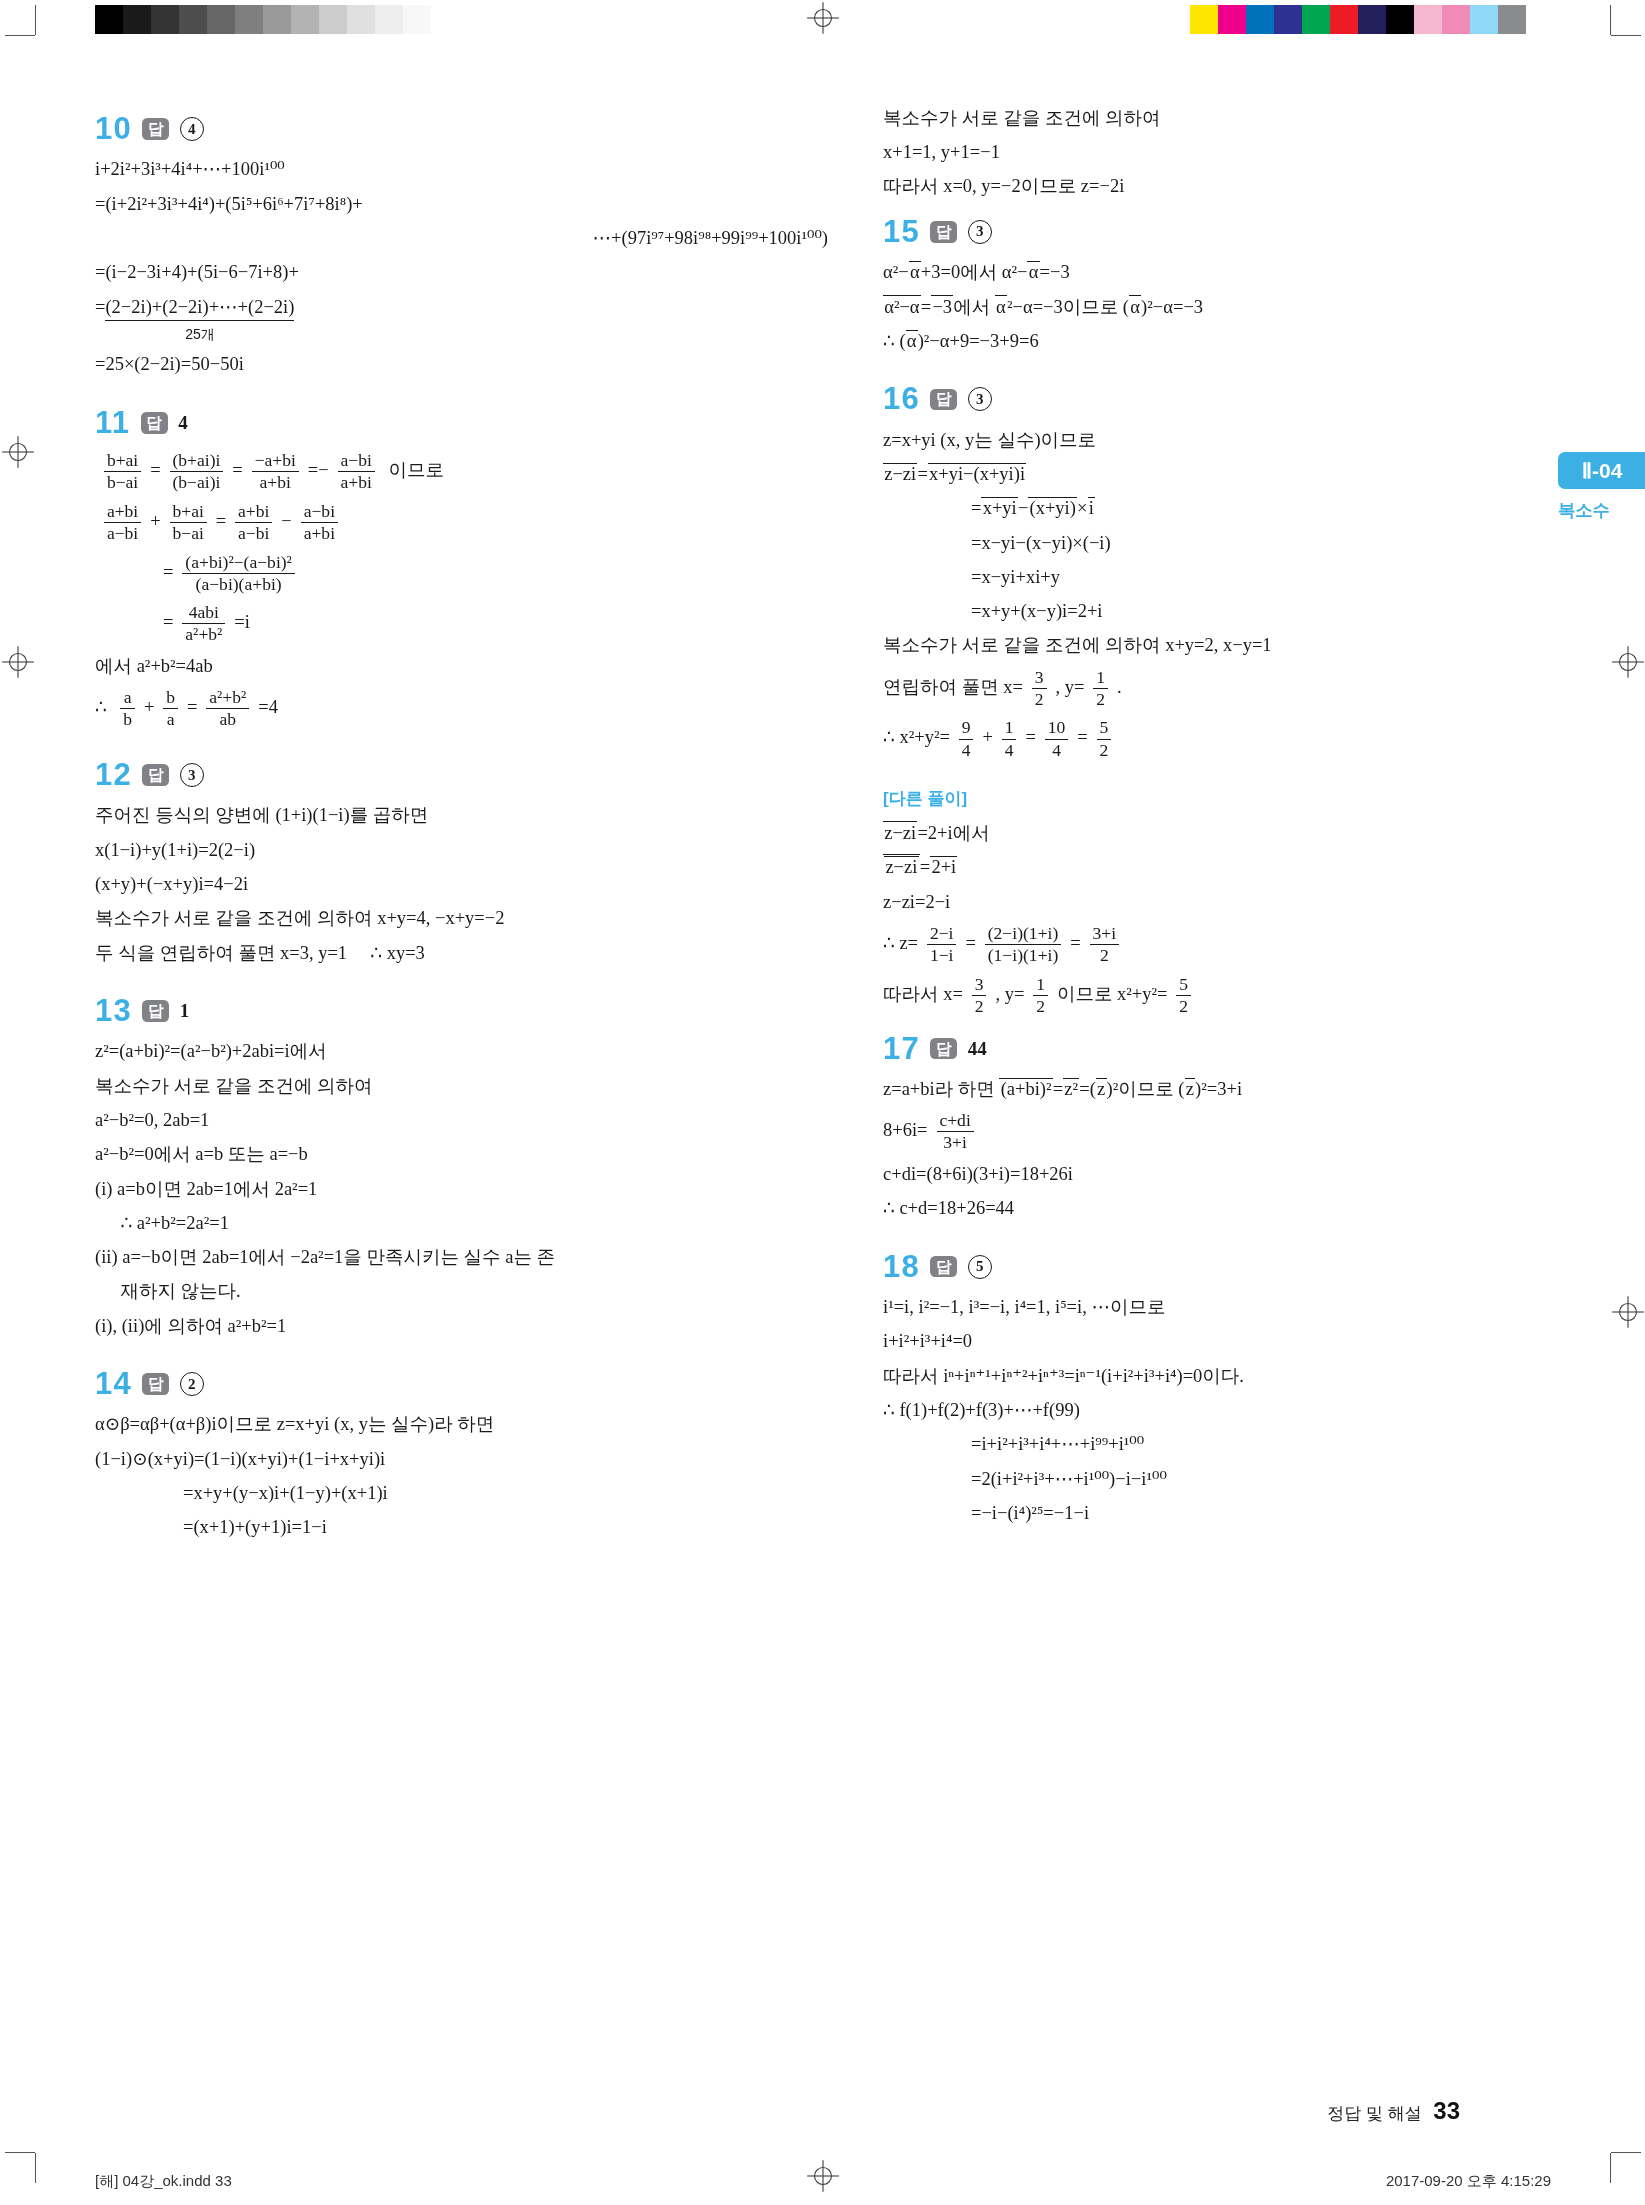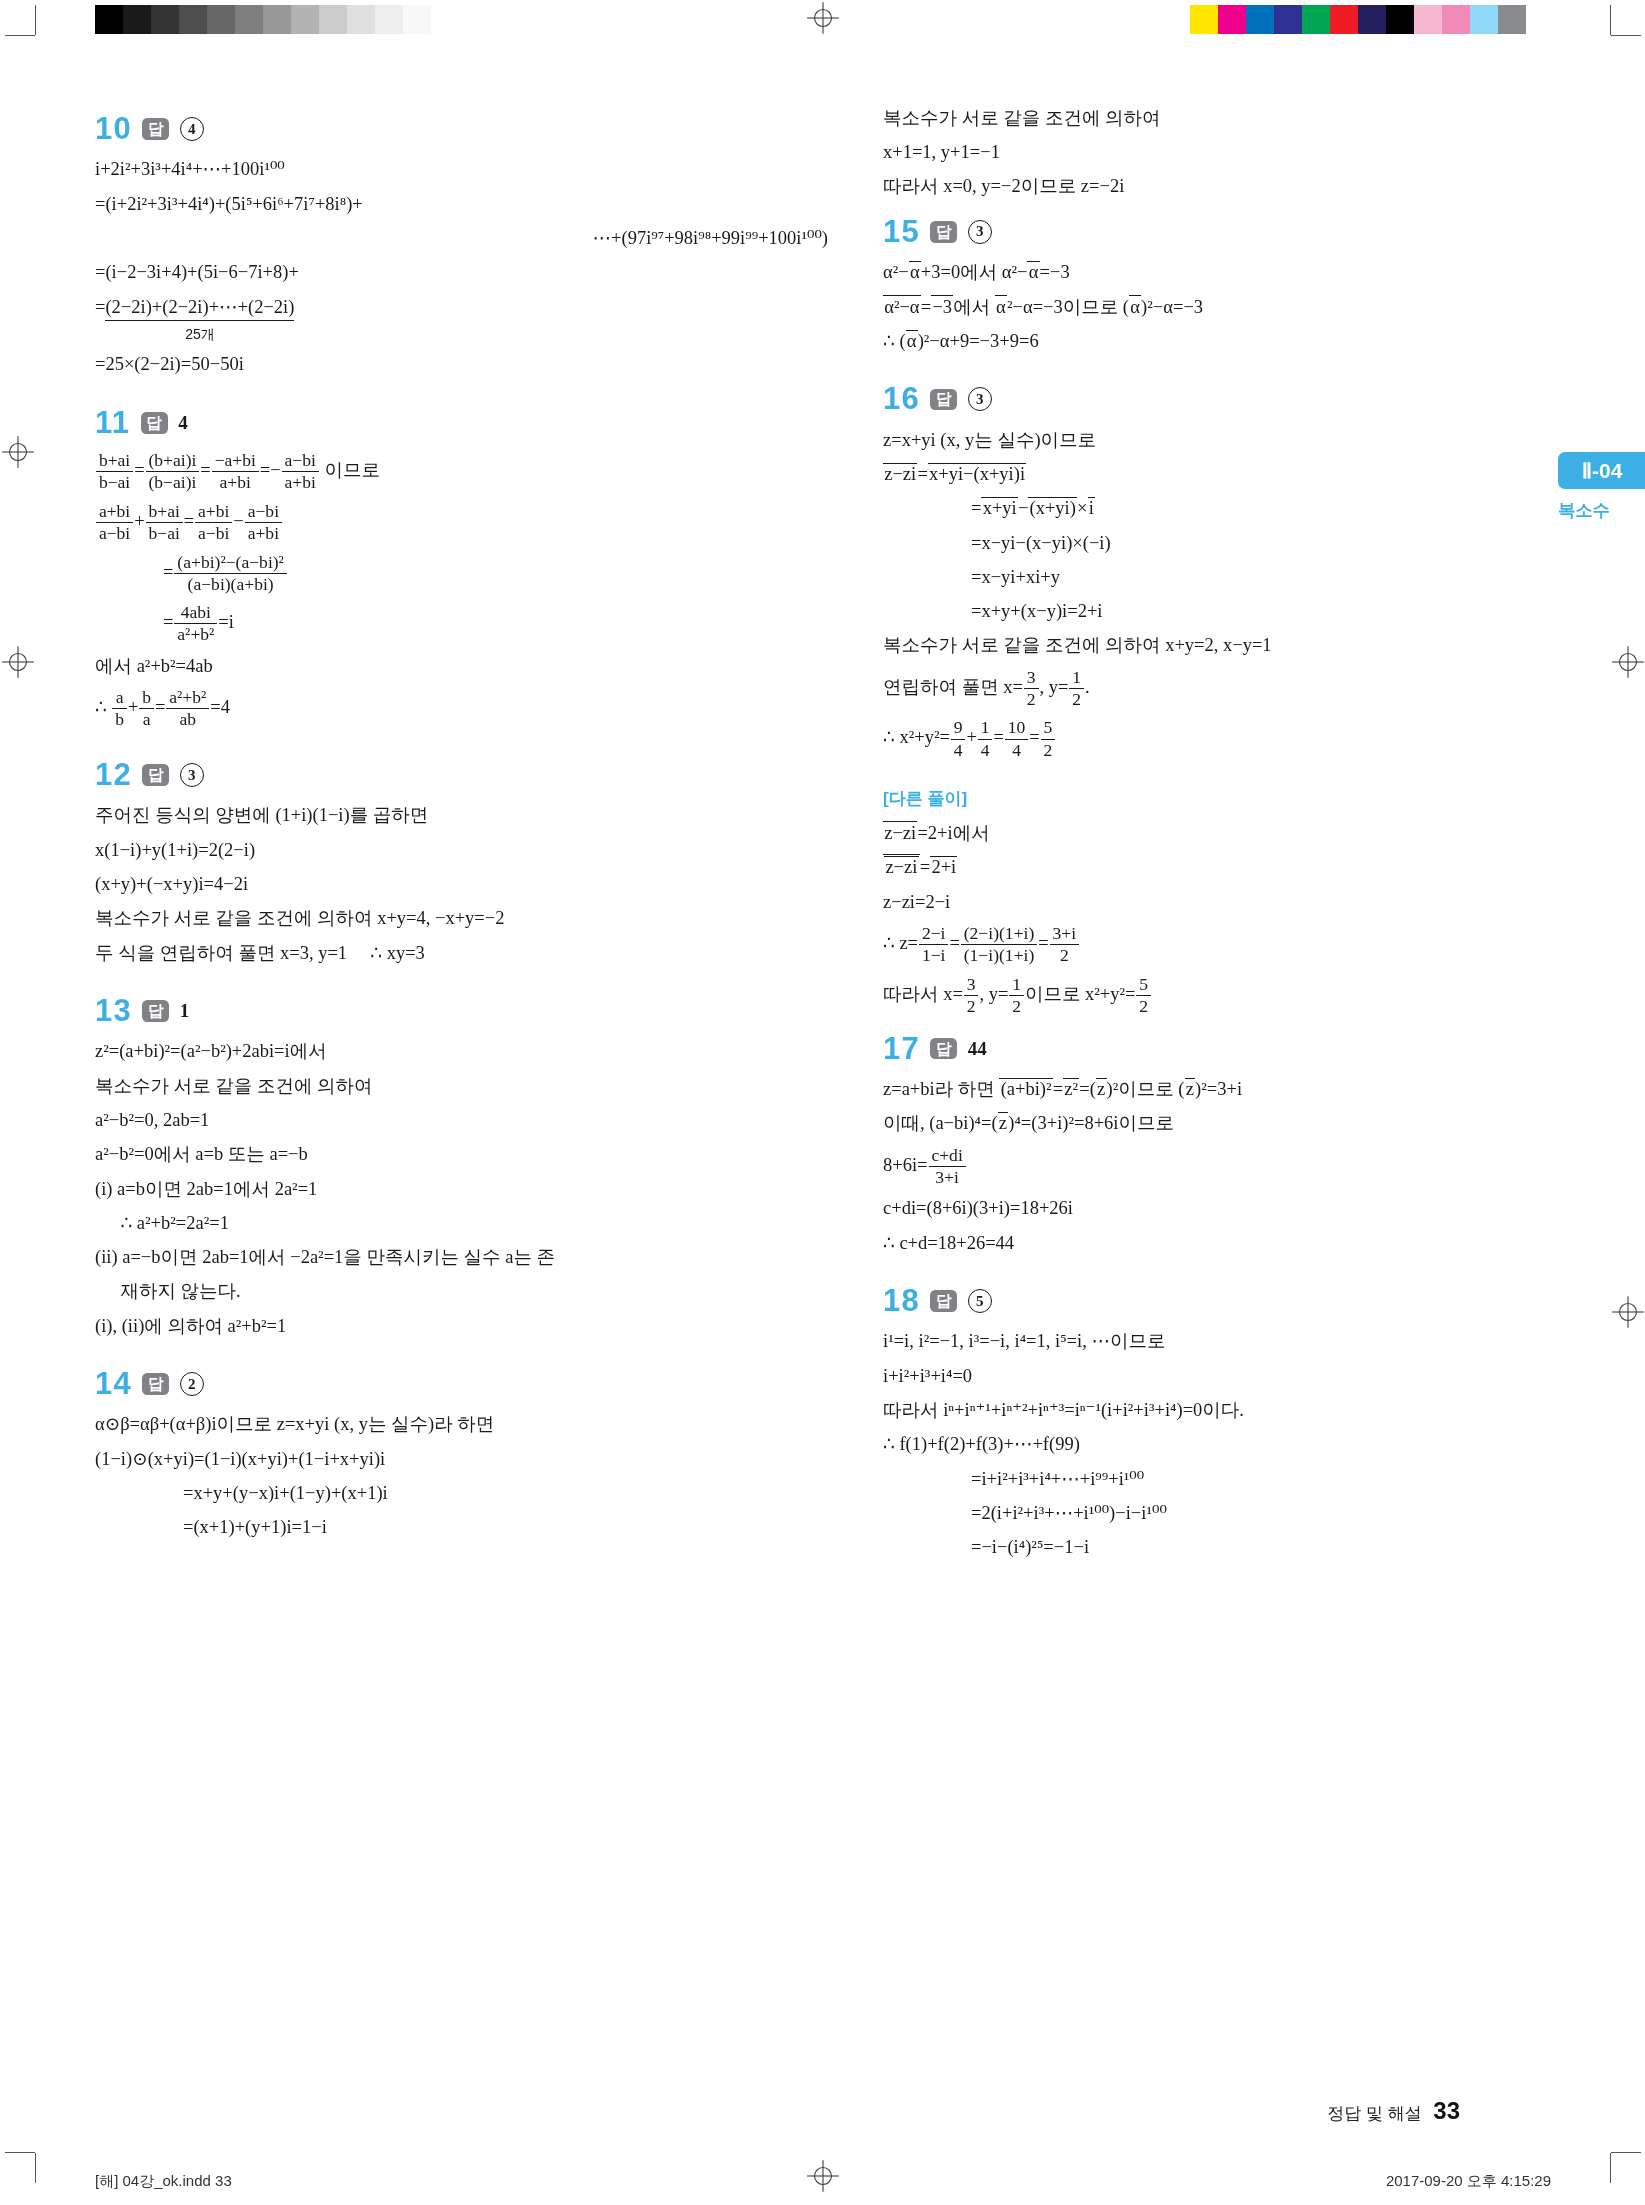--- a/index.html
+++ b/index.html
@@ -34,21 +34,21 @@
             display:inline-flex;align-items:center;justify-content:center;font-size:15px}
 
   .ln{font-size:18.5px;line-height:1.45;margin:7.5px 0}
   .ln.r{text-align:right}
   .ln.i1{padding-left:25.4px}
   .ln.i2{padding-left:68px}
   .ln.i3{padding-left:88px}
 
   
   .f{display:inline-flex;flex-direction:column;text-align:center;vertical-align:middle;
-     margin:0 1px;line-height:1.2;font-size:0.95em}
+     margin:0 9px;line-height:1.2;font-size:0.95em}
   .f>i{display:block;padding:0 2.9px}
   .f>i:first-child{border-bottom:1.2px solid #1a1a1a}
 
   
   .o{display:inline-block;border-top:1.2px solid #1a1a1a;padding:1.2px 1.2px 0;line-height:1.08}
 
   
   .ub{display:inline-flex;flex-direction:column;align-items:center;vertical-align:top}
   .ub .t{border-bottom:1.2px solid #1a1a1a;padding-bottom:0}
   .ub .l{font-size:14px;padding-top:2.3px;font-family:"Liberation Sans",sans-serif}
@@ -341,21 +341,20 @@
               <i>2</i>
             </i></div>
         </div>
         <section class="pblock">
           <div class="phead">
             <span class="pno">17</span>
             <span class="badge">답</span>
             <span class="ans">44</span>
           </div>
           <div class="ln ">z=a+bi라 하면 <i class="o">(a+bi)²</i>=<i class="o">z²</i>=(<i class="o">z</i>)²이므로 (<i class="o">z</i>)²=3+i</div>
-          <div class="ln ">이때, (a−bi)⁴=(<i class="o">z</i>)⁴=(3+i)²=8+6i이므로</div>
           <div class="ln ">8+6i=<i class="f">
               <i>c+di</i>
               <i>3+i</i>
             </i></div>
           <div class="ln ">c+di=(8+6i)(3+i)=18+26i</div>
           <div class="ln ">∴ c+d=18+26=44</div>
         </section>
         <section class="pblock">
           <div class="phead">
             <span class="pno">18</span>

